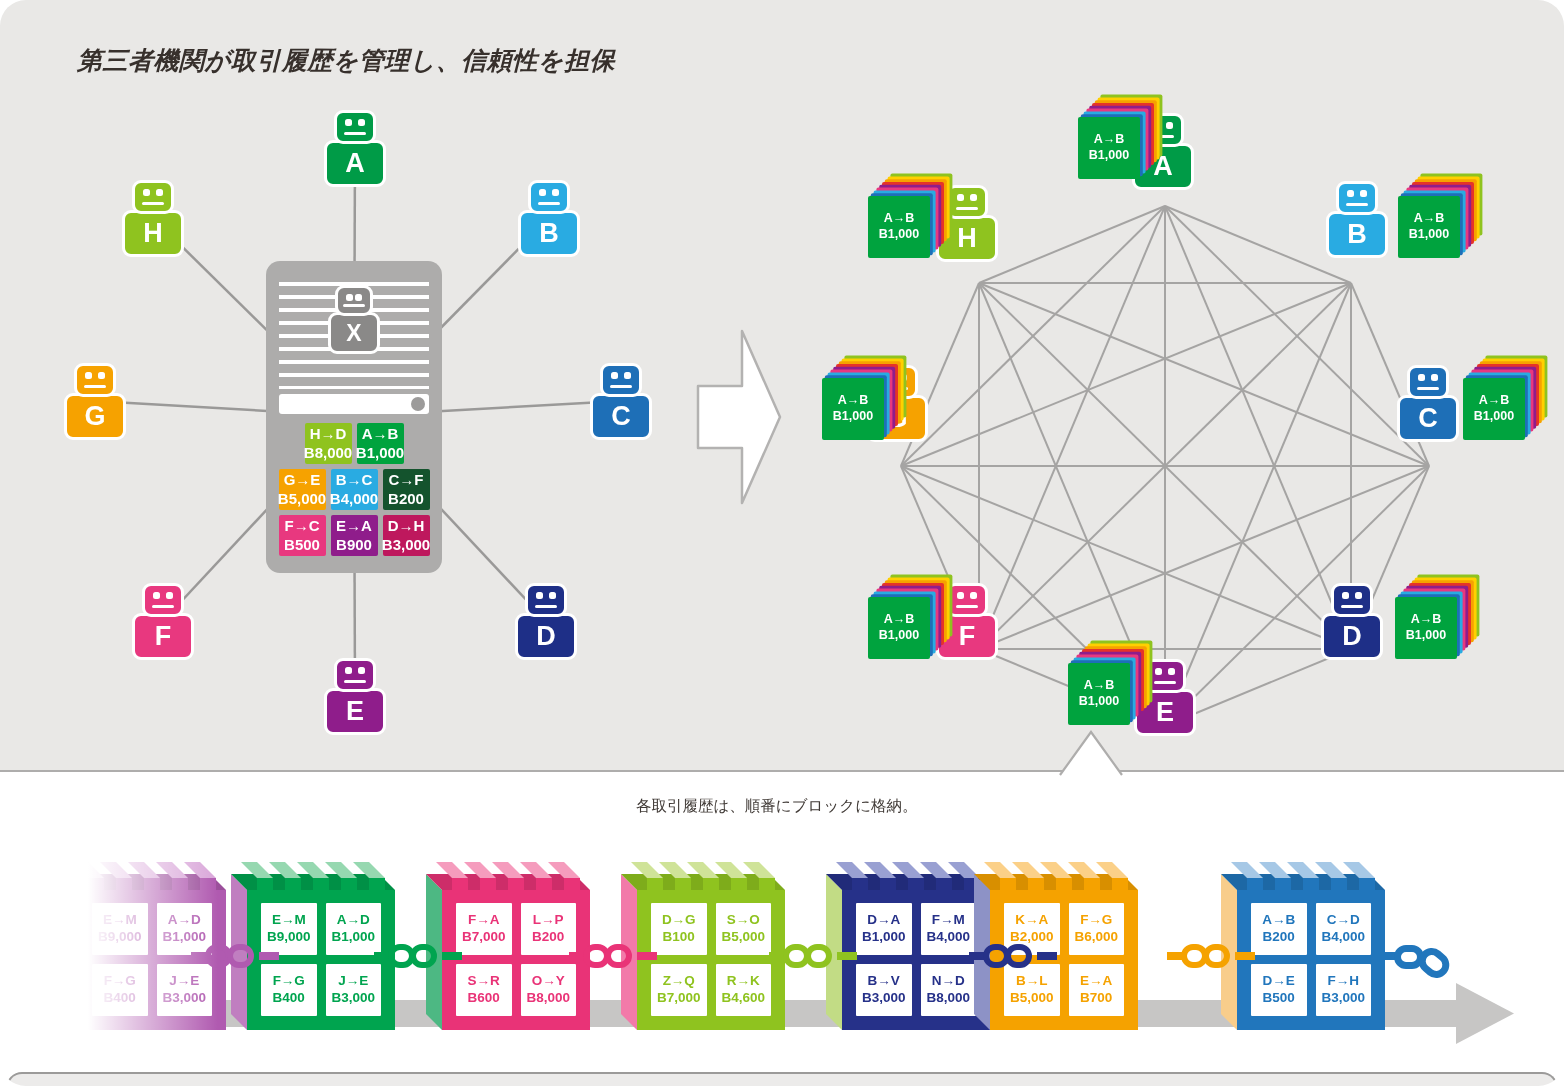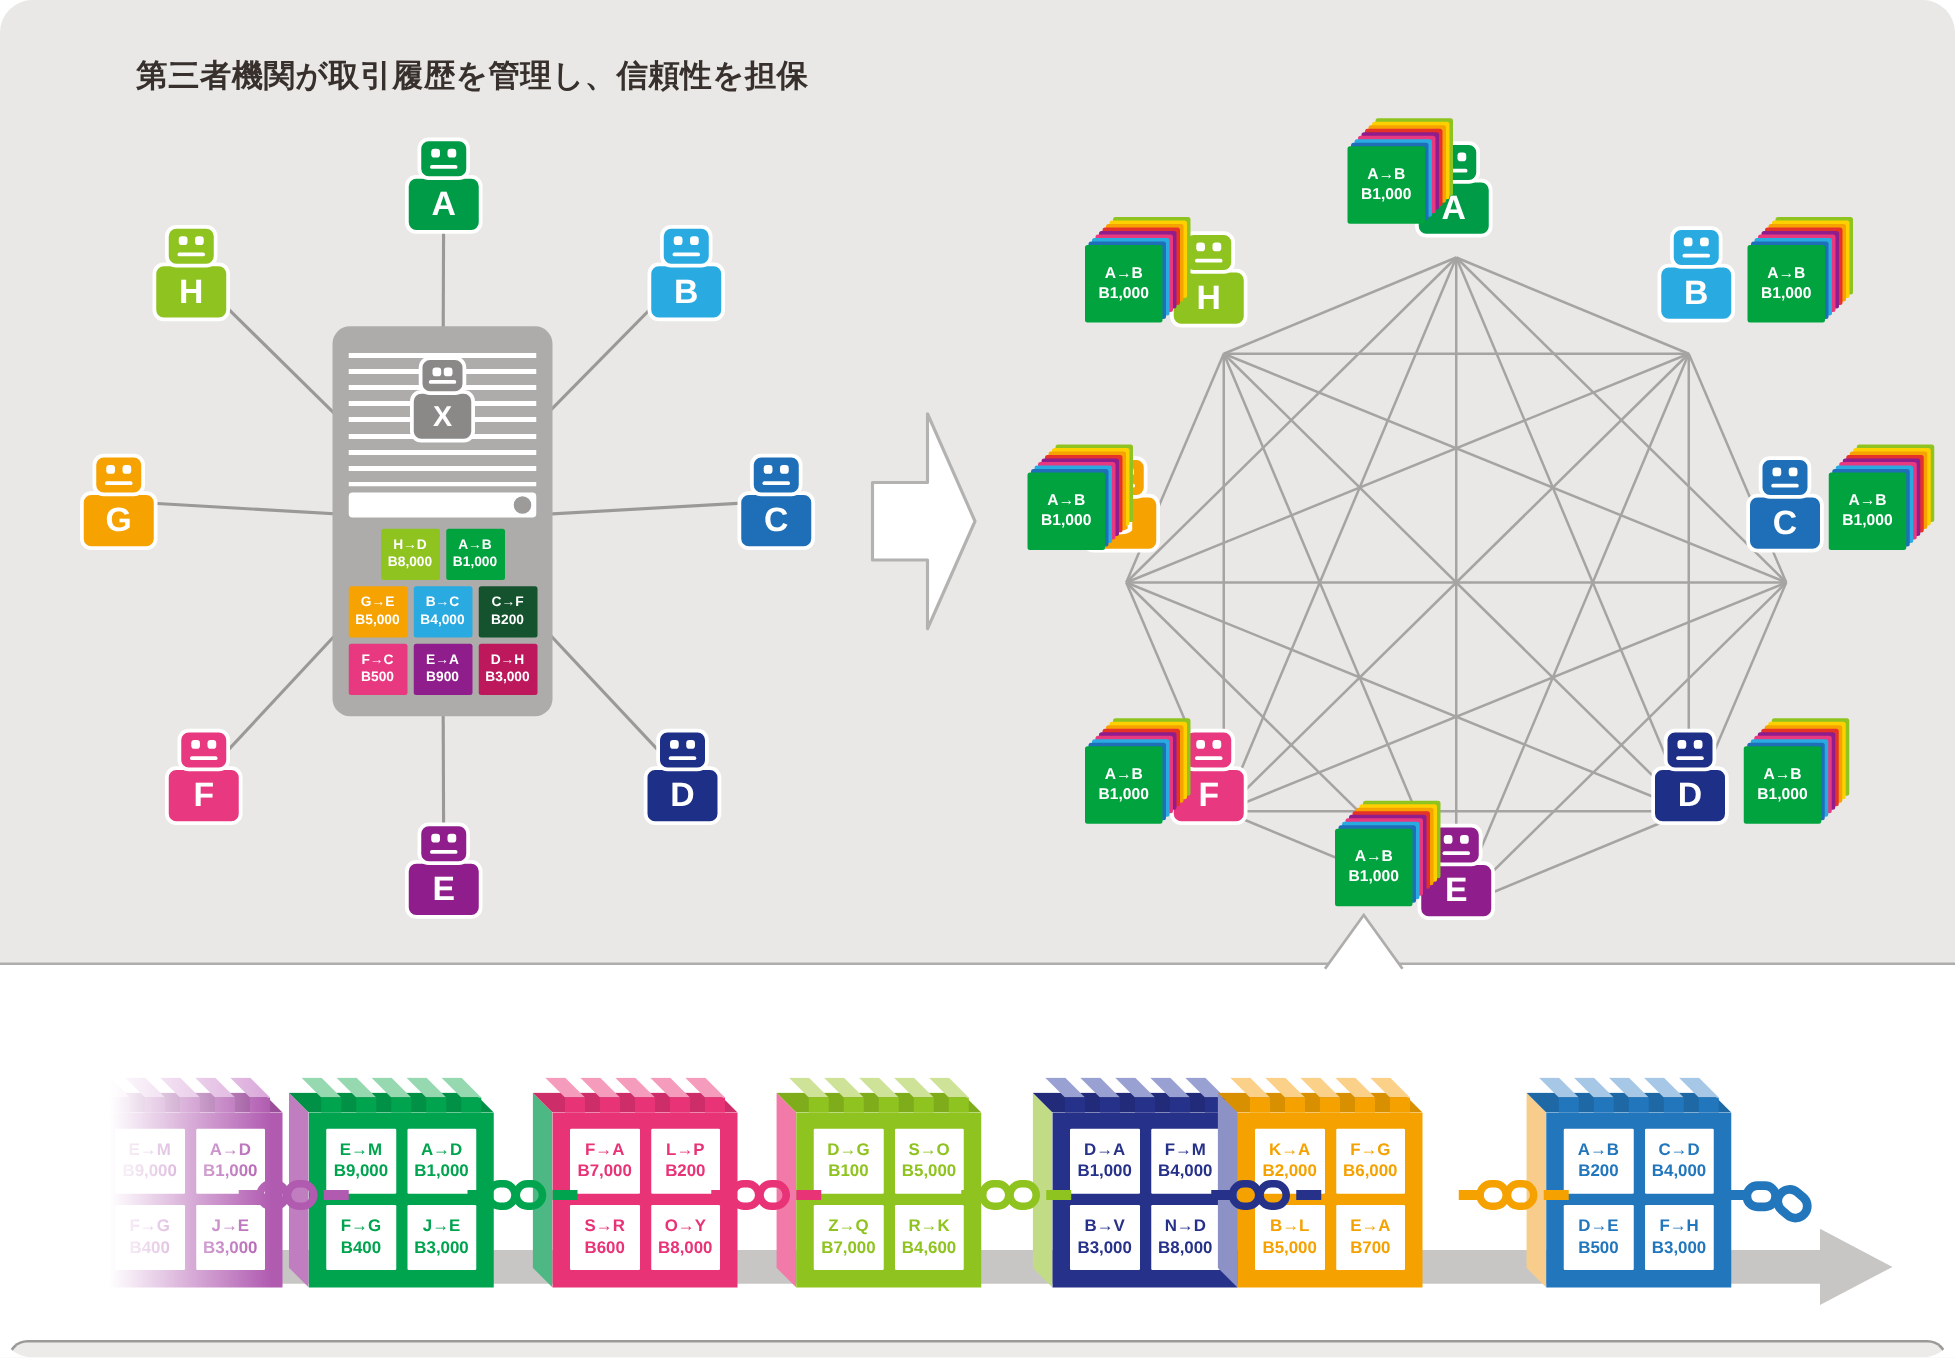--- a/index.html
+++ b/index.html
@@ -1,20 +1,20 @@
 <!DOCTYPE html>
 <html><head>
 <meta charset="utf-8">
 <style>
   html,body{margin:0;padding:0;background:#fff;font-family:"Liberation Sans","DejaVu Sans",sans-serif;}
   .card{position:relative;width:1564px;height:1086px;border-radius:26px;overflow:hidden;background:#fff;}
   .panel-top{position:absolute;left:0;top:0;width:100%;height:770px;background:#e9e8e6;border-bottom:2px solid #aeadac;}
   svg.lines{position:absolute;left:0;top:0;z-index:1;pointer-events:none;}
   .h-title{position:absolute;top:44px;transform:translateX(-50%);white-space:nowrap;font-size:25px;font-weight:800;color:#37302c;z-index:2;letter-spacing:.5px;}
-  #titleL{left:378px;} #titleR{left:1166px;}
+  #titleL{left:346px;font-style:italic;} #titleR{left:1166px;}
 
   
   .robot{position:absolute;z-index:2;display:flex;flex-direction:column;align-items:center;width:62px;}
   .r-head{width:42px;height:34px;background:var(--c);border:3px solid #fff;border-radius:9px;box-sizing:border-box;position:relative;z-index:1;}
   .r-eye{position:absolute;top:6px;width:7px;height:7px;border-radius:2.5px;background:#fff;}
   .r-eye.l{left:8px}.r-eye.r{right:8px}
   .r-mouth{position:absolute;bottom:6px;left:50%;transform:translateX(-50%);width:22px;height:3.5px;border-radius:2px;background:#fff;}
   .r-body{margin-top:-4px;width:62px;height:47px;background:var(--c);border:3px solid #fff;border-radius:9px;box-sizing:border-box;color:#fff;font-weight:bold;font-size:27px;display:flex;align-items:center;justify-content:center;}
   .robot.small .r-head{width:38px;height:31px;}
   .robot.small .r-body{width:52px;height:42px;font-size:23px;}
@@ -25,21 +25,21 @@
   .s-front{position:absolute;inset:0;border-radius:2px;display:flex;flex-direction:column;align-items:center;justify-content:center;color:#fff;font-weight:bold;font-size:12.5px;line-height:1.25;z-index:9;}
 
   
   .server{position:absolute;left:266px;top:261px;width:176px;height:312px;background:#adacab;border-radius:14px;z-index:2;}
   .srv-stripes{position:absolute;left:13px;right:13px;top:12px;height:116px;background:repeating-linear-gradient(to bottom,rgba(255,255,255,0) 0 9px,#fff 9px 13px);}
   .srv-x{position:absolute;left:50%;top:24px;transform:translateX(-50%);z-index:3;}
   .srv-bar{position:absolute;left:13px;right:13px;top:133px;height:20px;background:#fff;border-radius:3px;z-index:4;}
   .srv-dot{position:absolute;right:4px;top:3px;width:14px;height:14px;border-radius:50%;background:#9c9b9a;}
   .srv-tiles{position:absolute;left:0;right:0;top:162px;display:flex;flex-direction:column;gap:5px;align-items:center;z-index:4;}
   .srv-row{display:flex;gap:5px;justify-content:center;}
-  .tile{width:47px;height:41px;display:flex;flex-direction:column;align-items:center;justify-content:center;color:#fff;font-weight:bold;font-size:11px;line-height:1.25;border-radius:2px;}
+  .tile{width:47px;height:41px;display:flex;flex-direction:column;align-items:center;justify-content:center;color:#fff;font-weight:bold;font-size:15px;line-height:1.25;border-radius:2px;}
 
   
   .bc-head{position:absolute;left:483px;top:795px;transform:translateX(-50%);font-size:29px;font-weight:800;color:#37302c;white-space:nowrap;z-index:2;}
   .bc-desc{position:absolute;left:636px;top:794px;font-size:15.5px;color:#403a36;line-height:1.55;white-space:nowrap;z-index:2;}
   .tl-bar{position:absolute;left:170px;top:1000px;width:1288px;height:27px;background:#c7c6c5;z-index:0;}
   .tl-head{position:absolute;left:1456px;top:983px;width:58px;height:61px;background:#c7c6c5;clip-path:polygon(0 0,100% 50%,0 100%);z-index:0;}
   .blocks{position:absolute;left:0;top:0;z-index:2;}
   .blk{position:absolute;top:890px;width:148px;height:140px;background:var(--c);}
   .blk-side{position:absolute;left:-16px;top:-16px;width:16px;height:calc(100% + 16px);background:var(--side);clip-path:polygon(0 0,100% 16px,100% 100%,0 calc(100% - 16px));}
   .blk-topface{position:absolute;left:-16px;top:-16px;width:calc(100% + 16px);height:16px;background:var(--top);clip-path:polygon(0 0,calc(100% - 16px) 0,100% 100%,16px 100%);}
@@ -399,20 +399,21 @@
         <div class="s-layer" style="background: rgb(41, 171, 226); transform: translate(5.6px, -5.6px); z-index: 7;"></div>
         <div class="s-layer" style="background: rgb(30, 111, 183); transform: translate(2.8px, -2.8px); z-index: 8;"></div>
         <div class="s-front" style="background: rgb(0, 163, 62);">
           <span>A→B</span>
           <span>B1,000</span>
         </div>
       </div>
     </div>
 
   <div class="bc-desc">
+    <div>各取引履歴は、順番にブロックに格納。</div>
   </div>
 
   <div class="tl-bar"></div>
   <div class="tl-head"></div>
 
   <div class="blocks" id="blocksLayer">
       <div class="blk" style="left: 78px; --c: #b05ab0; --side: #dbaeda; --light: #d9a6d9; --top: rgb(155,79,155);">
         <div class="blk-side"></div>
         <div class="blk-topface"></div>
         <div class="stud" style="left: 10px;">

